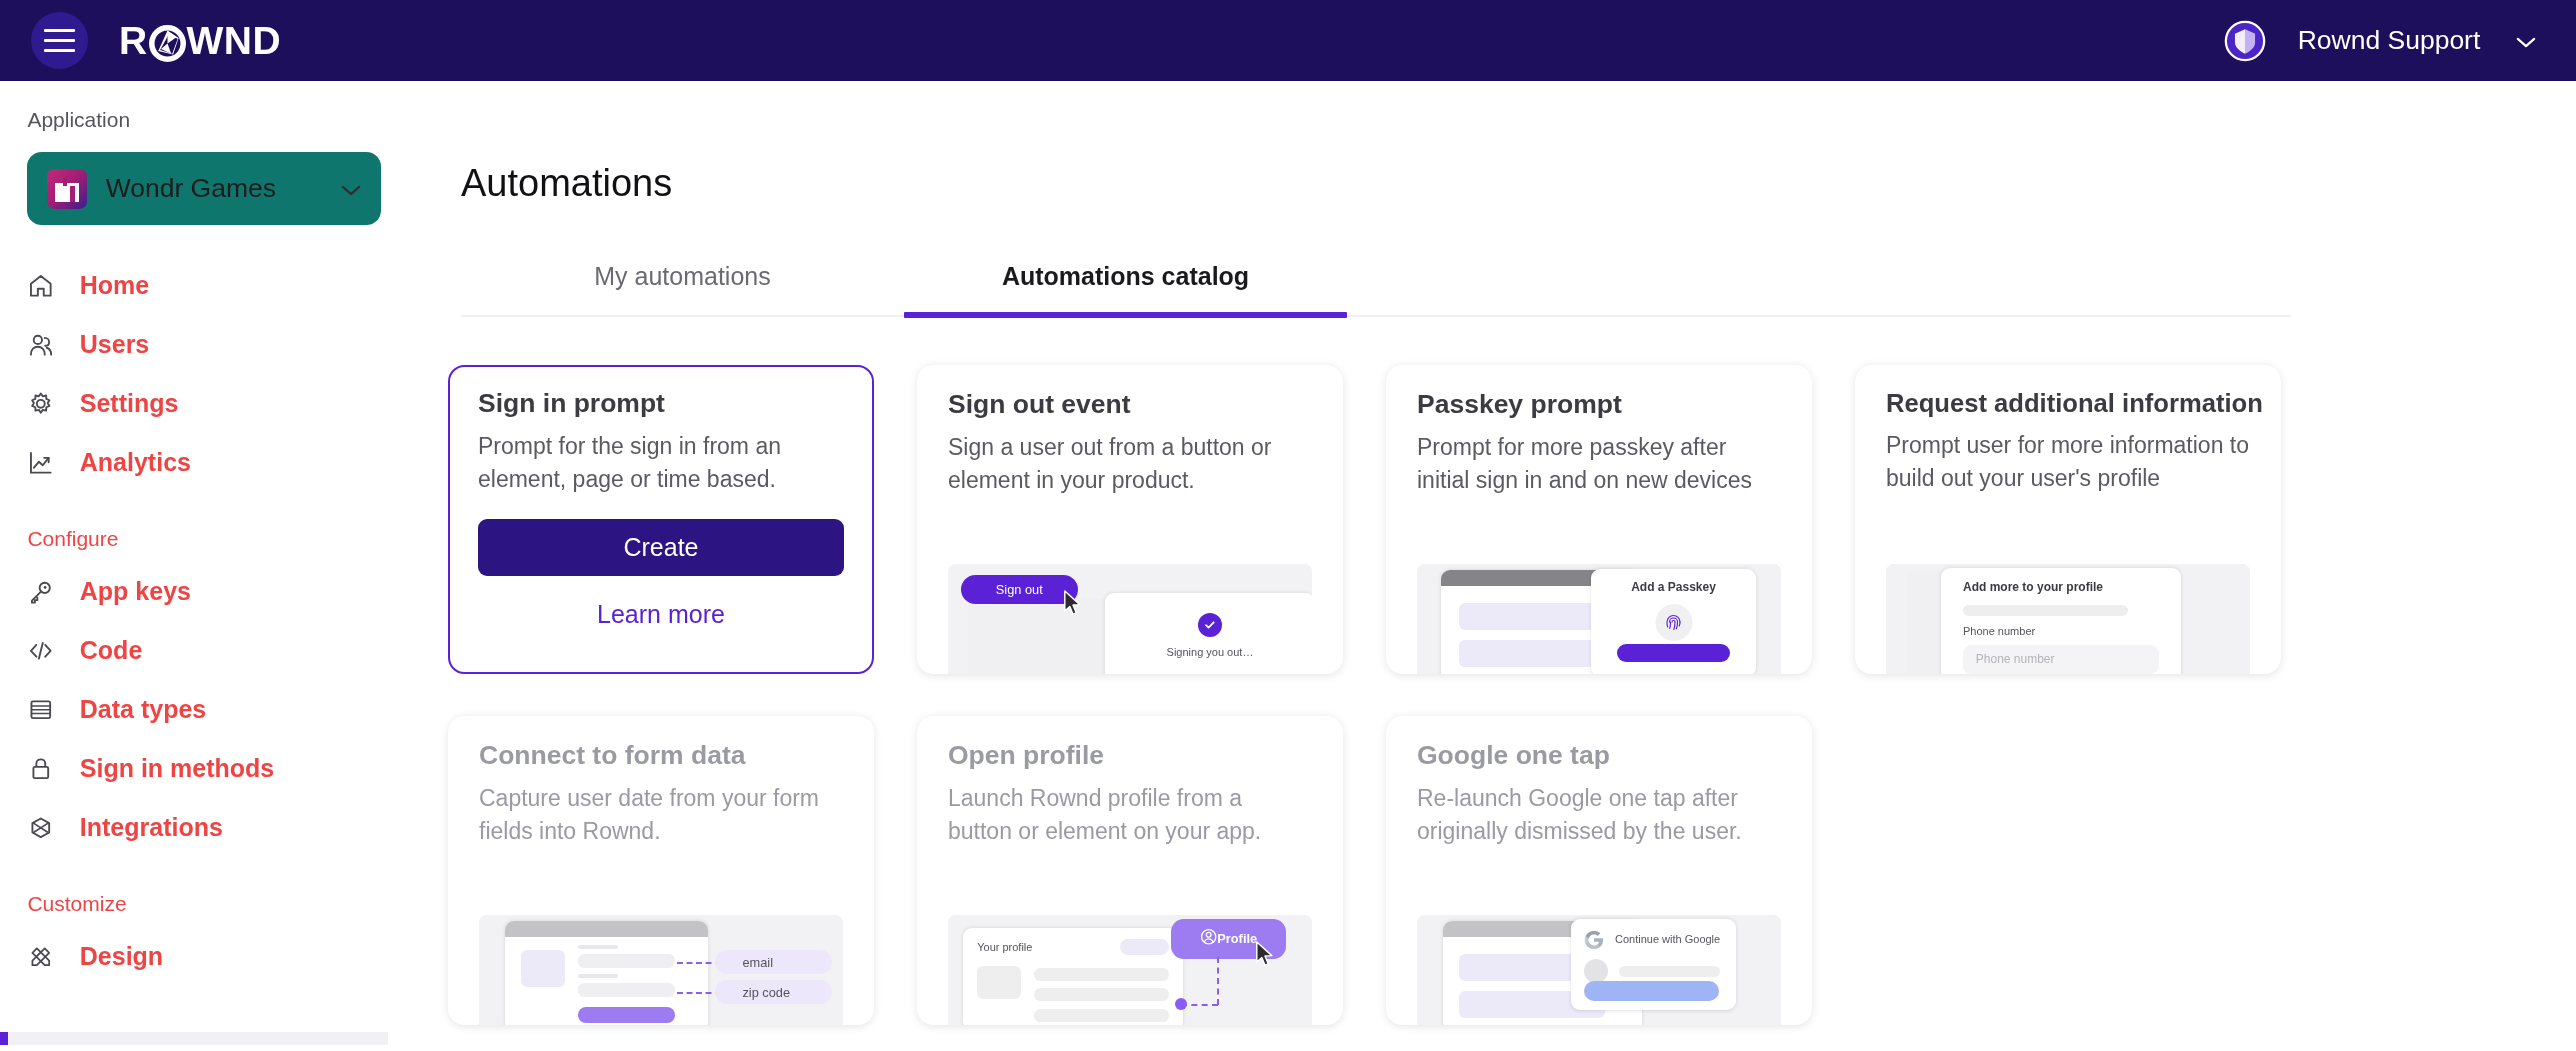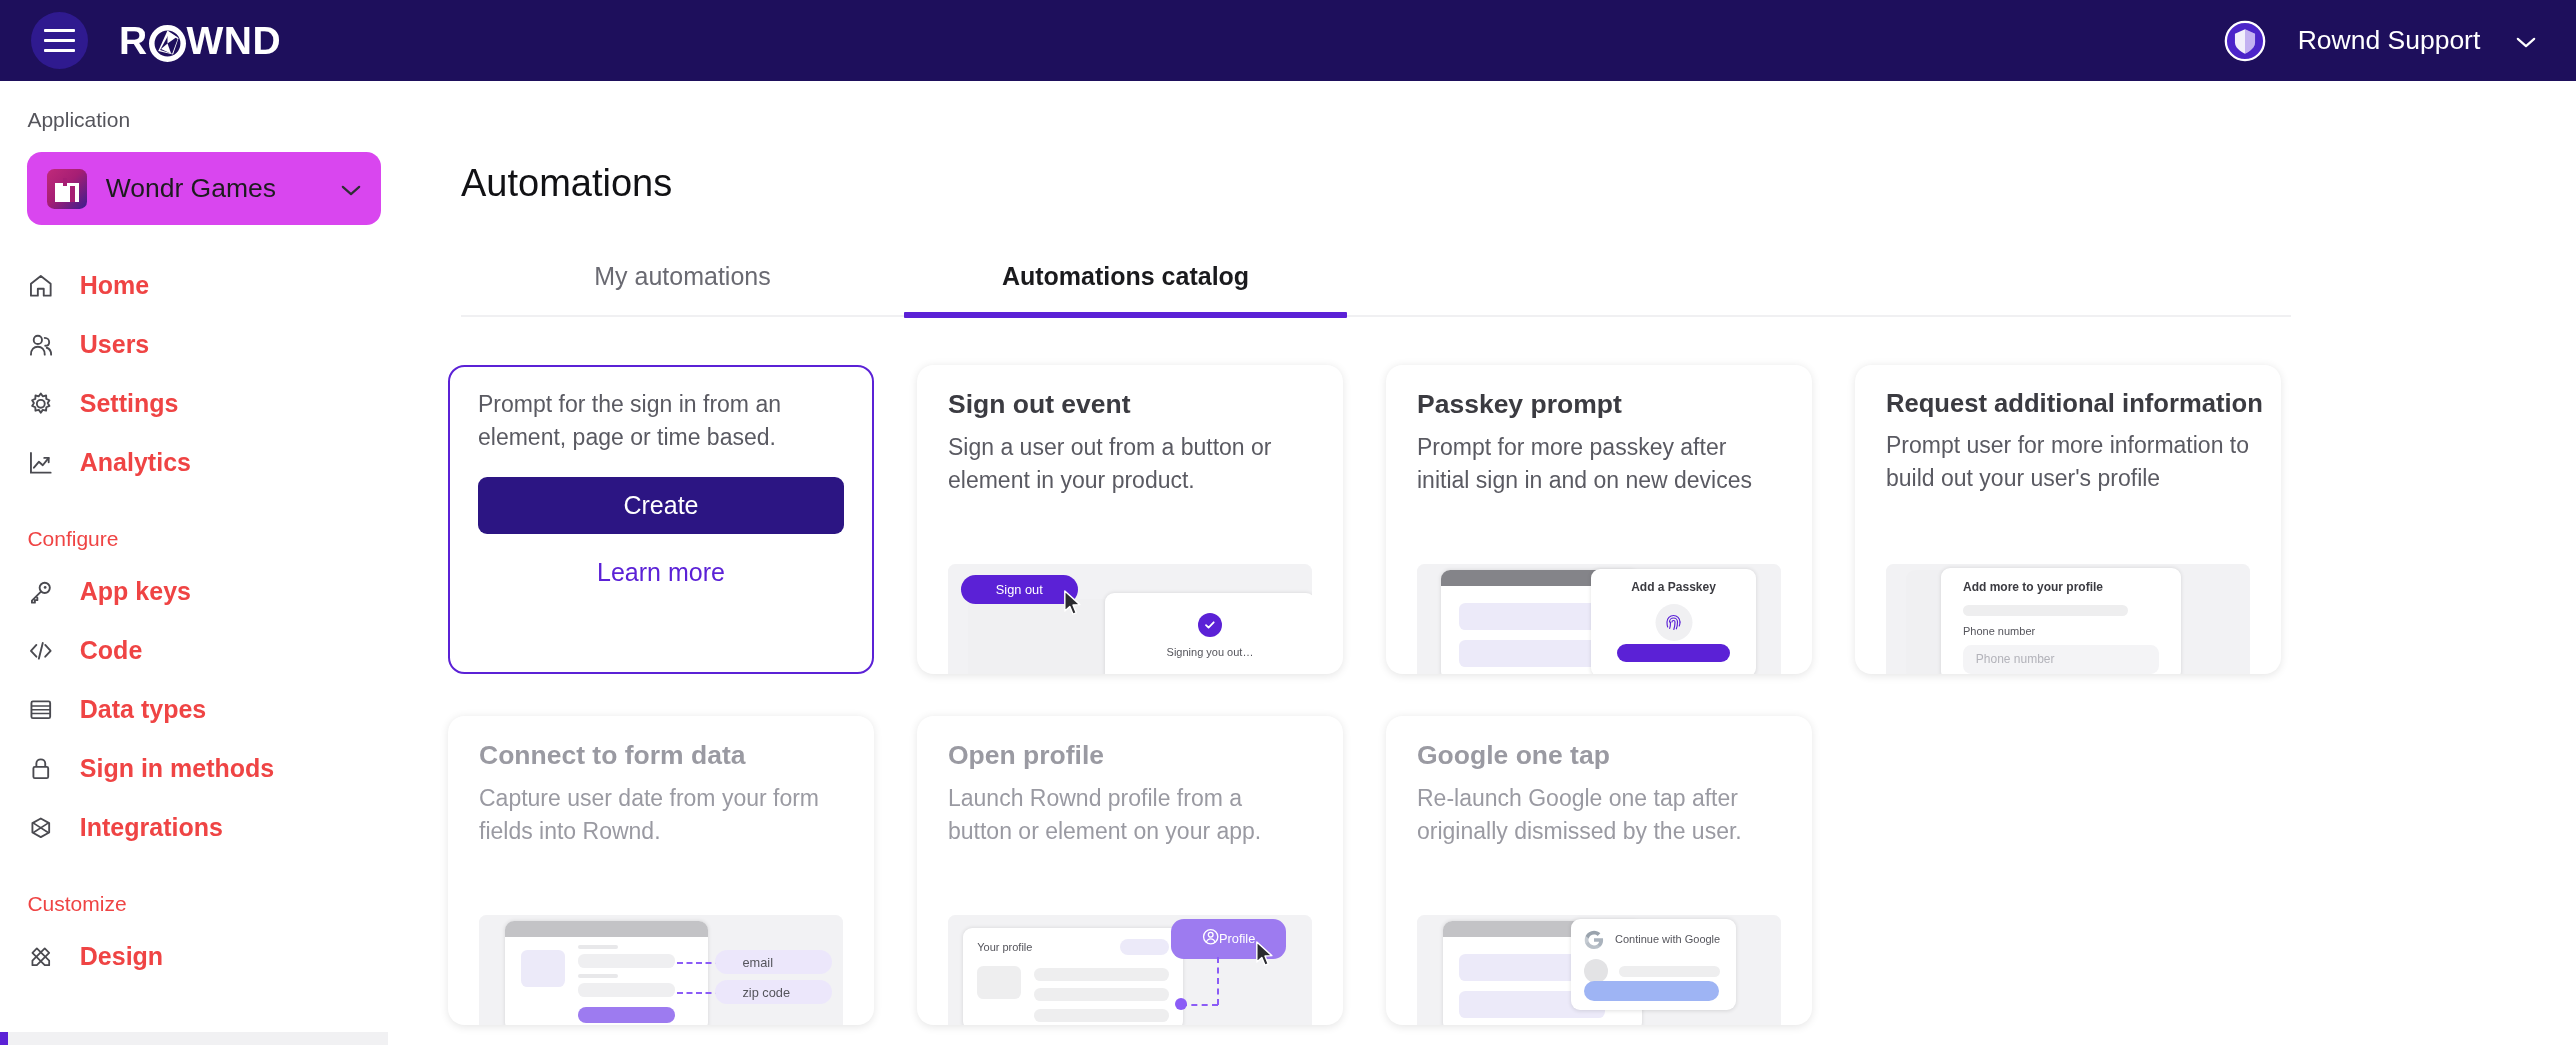--- a/index.html
+++ b/index.html
@@ -63,21 +63,21 @@
     padding-top: 27.4px;
     overflow: hidden;
   }
   .side-section-label {
     font-size: 21px; color: #55555c; font-weight: 400;
     padding-left: 27.4px; margin-bottom: 20px;
   }
   .app-selector {
     margin: 0 27.4px 0 27.4px;
     height: 73px; border-radius: 14.6px;
-    background: #d946ef;
+    background: #0f766e;
     display: flex; align-items: center;
     padding: 0 20px; cursor: pointer;
   }
   .app-logo {
     width: 40px; height: 40px; border-radius: 7.3px;
     background: linear-gradient(135deg,#c02a7a 0%, #a61e74 45%, #3b1d8f 100%);
     display: flex; align-items: flex-end; justify-content: center;
     flex: 0 0 auto; overflow: hidden;
   }
   .app-logo-bars {
@@ -413,20 +413,21 @@
       <span>My automations</span>
     </div>
     <div class="tab tab-2 active">
       <span>Automations catalog</span>
     </div>
   </div>
 
   <div class="card-grid">
 
     <div class="card selected">
+      <div class="card-title">Sign in prompt</div>
       <div class="card-desc">Prompt for the sign in from an element, page or time based.</div>
       <button class="create-btn">Create</button>
       <a class="learn-more">Learn more</a>
     </div>
 
     <div class="card">
       <div class="card-title">Sign out event</div>
       <div class="card-desc">Sign a user out from a button or element in your product.</div>
       <div class="illus">
         <div class="wb" style="left:20px; top:35px; width:143px; height:101px; border-radius:7.3px; background:#f0f0f2; box-shadow:none;"></div>
@@ -522,21 +523,21 @@
       <div class="card-desc">Launch Rownd profile from a button or element on your app.</div>
       <div class="illus">
         <div class="wb" style="left:14.6px; top:12.8px; width:220px; height:102px;">
           <div style="margin:12.8px 0 0 14.6px;" class="sm-text">Your profile</div>
           <div class="ph" style="left:157px; top:11px; width:49px; height:16.5px; border-radius:8.2px;"></div>
           <div class="ph ph-grey" style="left:14.6px; top:38px; width:44px; height:33px;"></div>
           <div class="ph ph-grey" style="left:71px; top:40px; width:135px; height:12.8px;"></div>
           <div class="ph ph-grey" style="left:71px; top:60px; width:135px; height:12.8px;"></div>
           <div class="ph ph-grey" style="left:71px; top:81px; width:135px; height:12.8px;"></div>
         </div>
-        <div class="purple-btn-sm" style="position:absolute; left:223px; top:3.7px; width:115px; height:40px; border-radius:12.8px; background:#9d7bf0; gap:0; font-weight:400;">
+        <div class="purple-btn-sm" style="position:absolute; left:223px; top:3.7px; width:115px; height:40px; border-radius:12.8px; background:#9d7bf0; gap:0; font-weight:700;">
           <span>
             <svg viewBox="0 0 22 22" width="17.4" height="17.4">
               <circle cx="11" cy="11" r="9" fill="none" stroke="#ffffff" stroke-width="1.7"></circle>
               <circle cx="11" cy="8.6" r="3" fill="none" stroke="#ffffff" stroke-width="1.7"></circle>
               <path d="M5.5 18 C6.5 15 8.6 13.8 11 13.8 C13.4 13.8 15.5 15 16.5 18" fill="none" stroke="#ffffff" stroke-width="1.7" stroke-linecap="round"></path>
             </svg>
           </span>
           <span>Profile</span>
         </div>
         <div class="dash-vline" style="left:269px; top:42px; height:48px;"></div>

